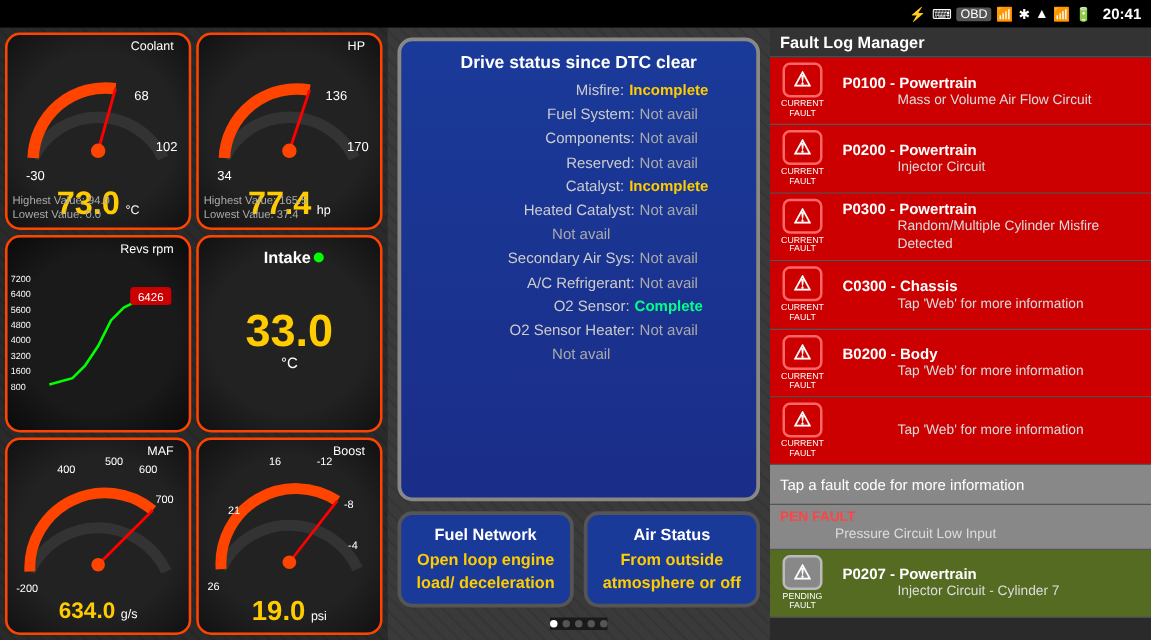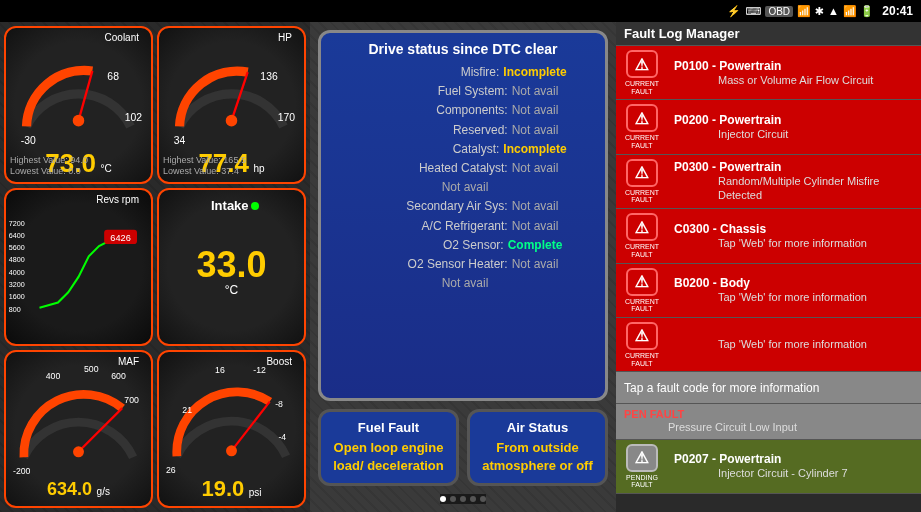--- a/index.html
+++ b/index.html
@@ -546,21 +546,21 @@
             <span class="dtc-val-notavail">Not avail</span>
           </div>
           <div class="dtc-row">
             <span class="dtc-val-notavail">Not avail</span>
           </div>
         </div>
     </div>
 
     <div class="status-boxes">
       <div class="status-box">
-        <div class="status-box-title">Fuel Fault</div>
+        <div class="status-box-title">Fuel Network</div>
         <div class="status-box-value">Open loop engine load/ deceleration</div>
       </div>
       <div class="status-box">
         <div class="status-box-title">Air Status</div>
         <div class="status-box-value">From outside atmosphere or off</div>
       </div>
     </div>
 
     <div class="dots-row">
       <div class="dot active"></div>

